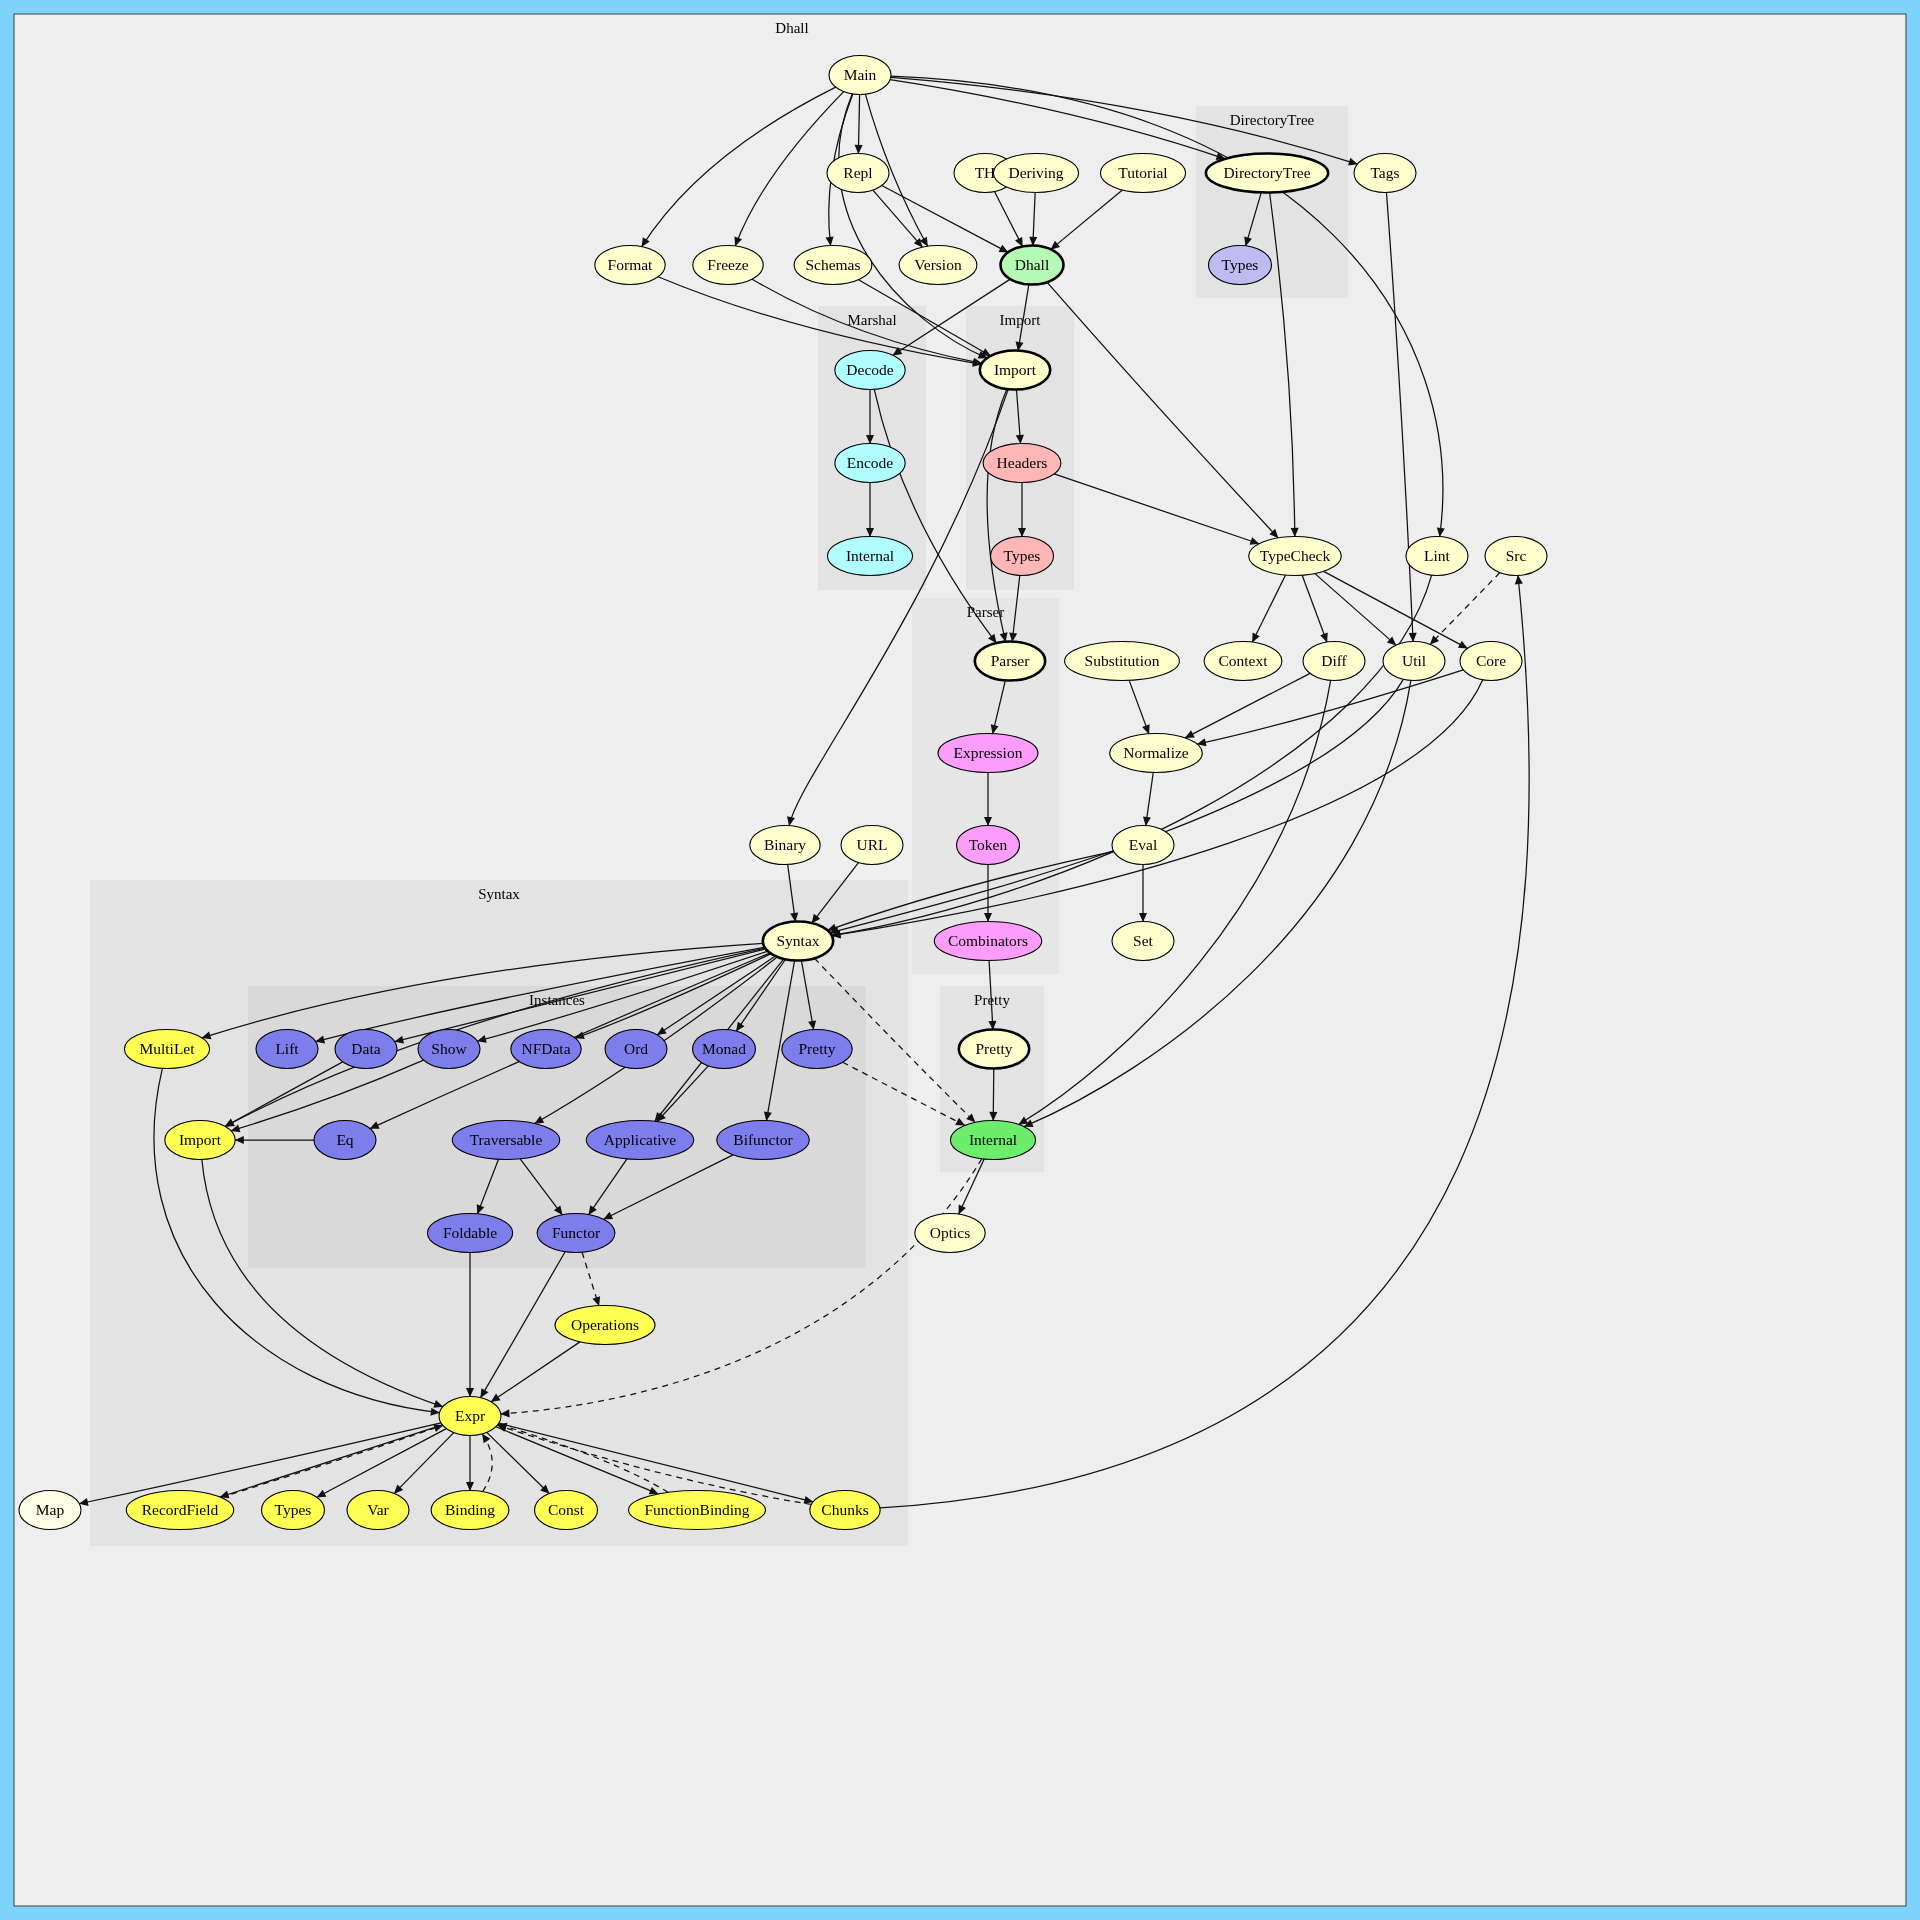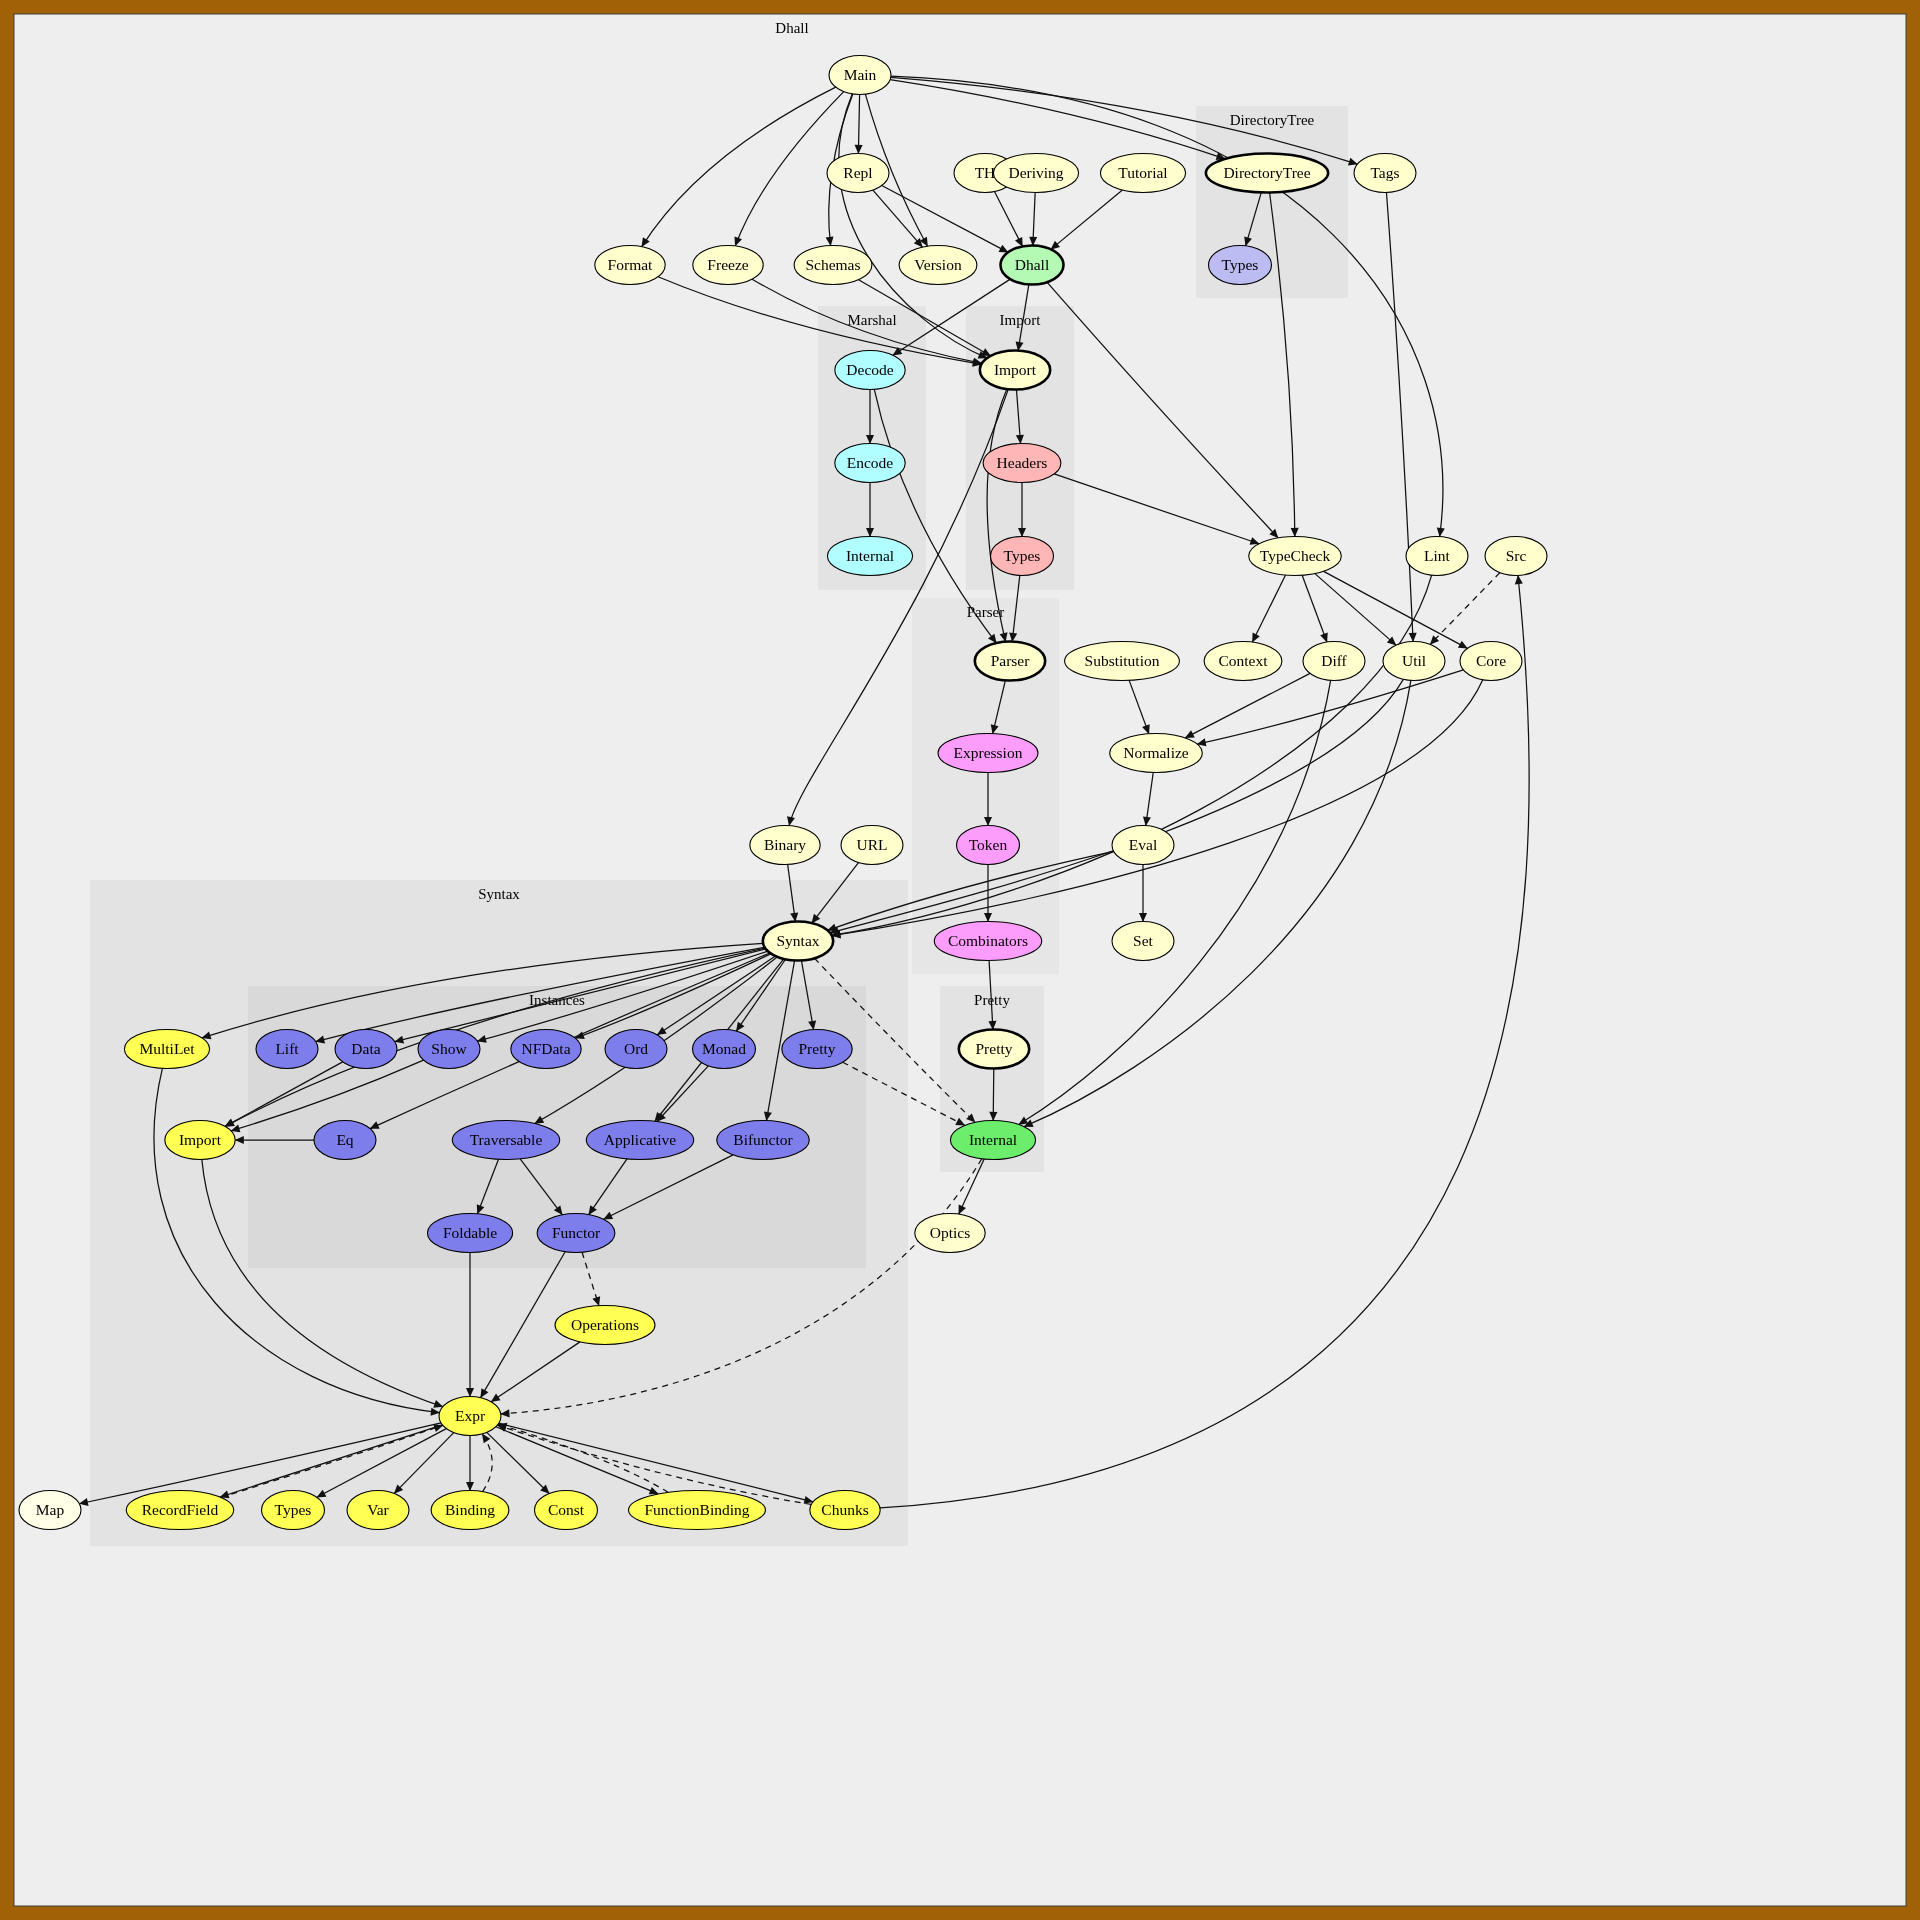--- a/index.html
+++ b/index.html
@@ -1,21 +1,21 @@
 <!DOCTYPE html>
 <html><head>
 <meta charset="utf-8">
 <style>
   html, body { margin: 0; padding: 0; background: #ffffff; }
   .canvas {
     position: relative;
     width: 1920px;
     height: 1920px;
     margin: 0;
-    background: #a16207;
+    background: #7dd3fc;
     font-family: "Liberation Serif", "DejaVu Serif", serif;
   }
   svg { display: block; }
   text {
     font-family: "Liberation Serif", "DejaVu Serif", serif;
     fill: #000000;
   }
   .cluster-label { font-size: 15px; }
   .node-label { font-size: 15.5px; }
 </style>

